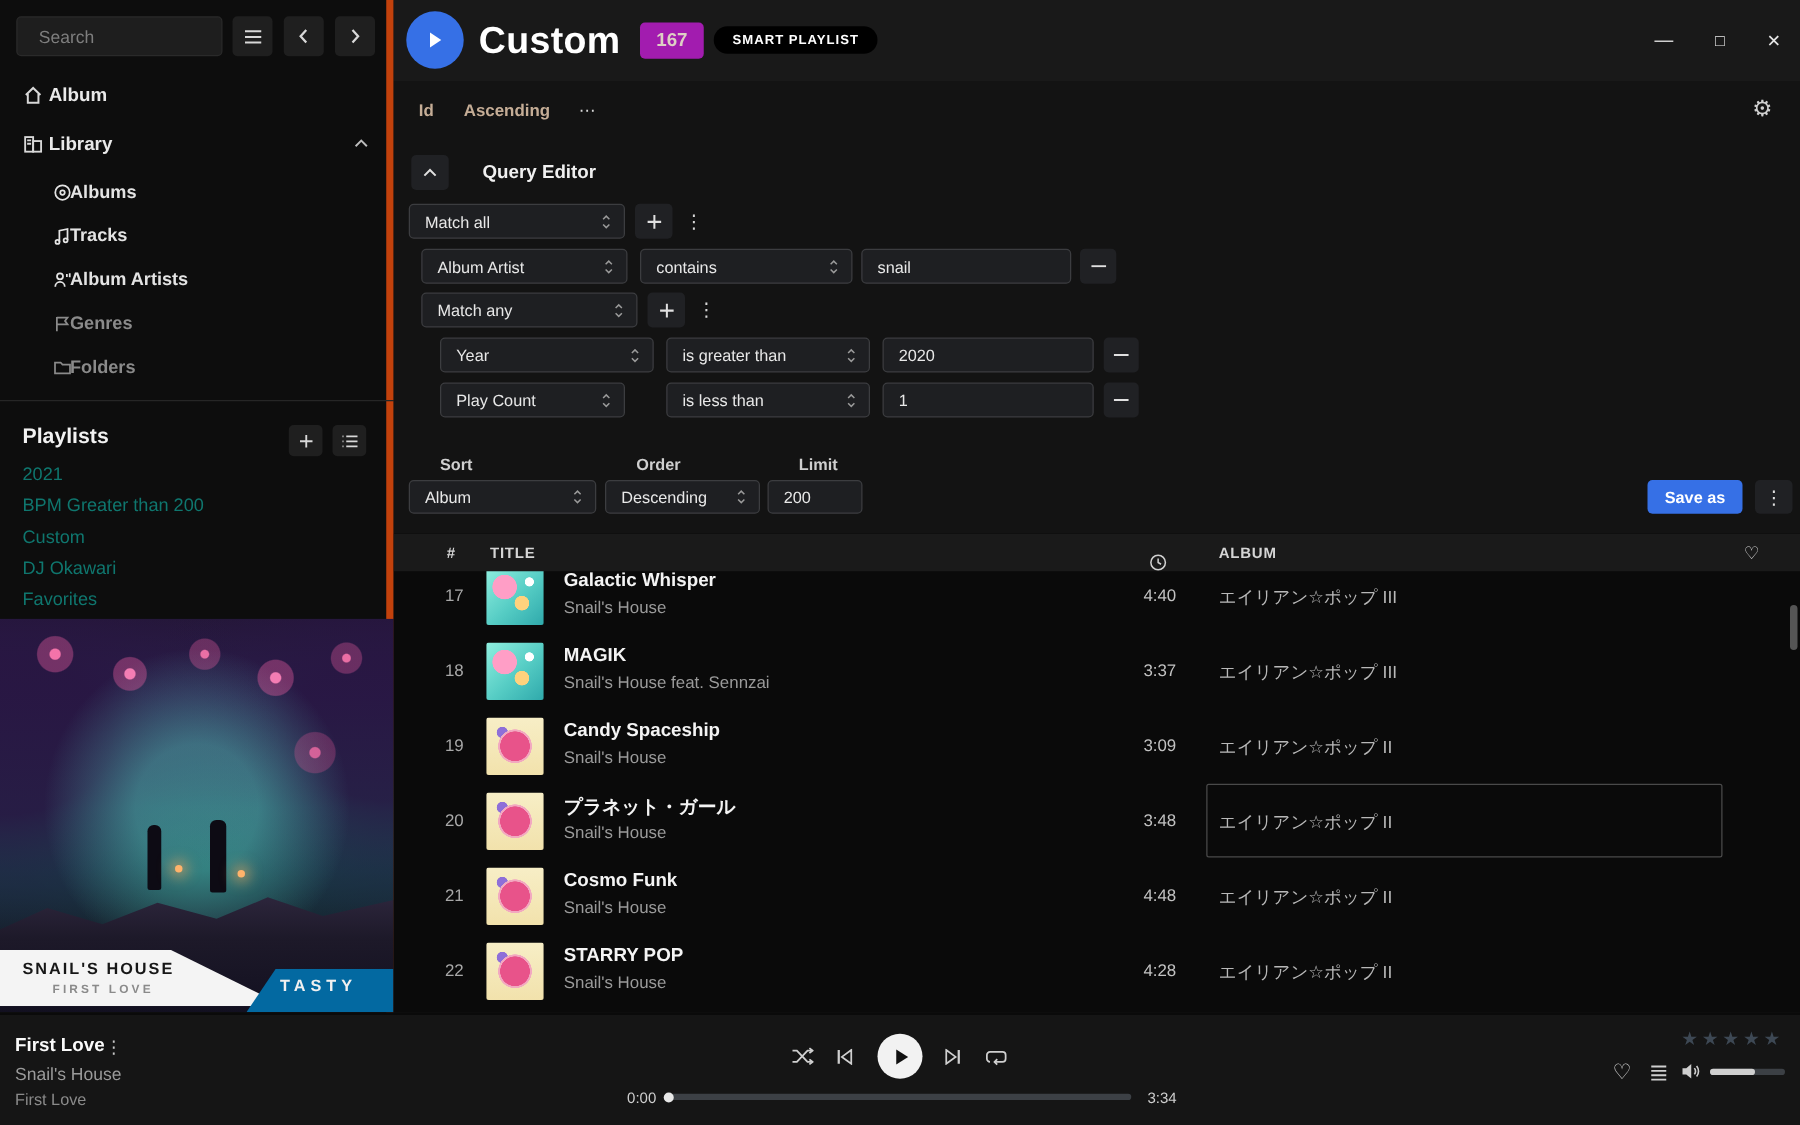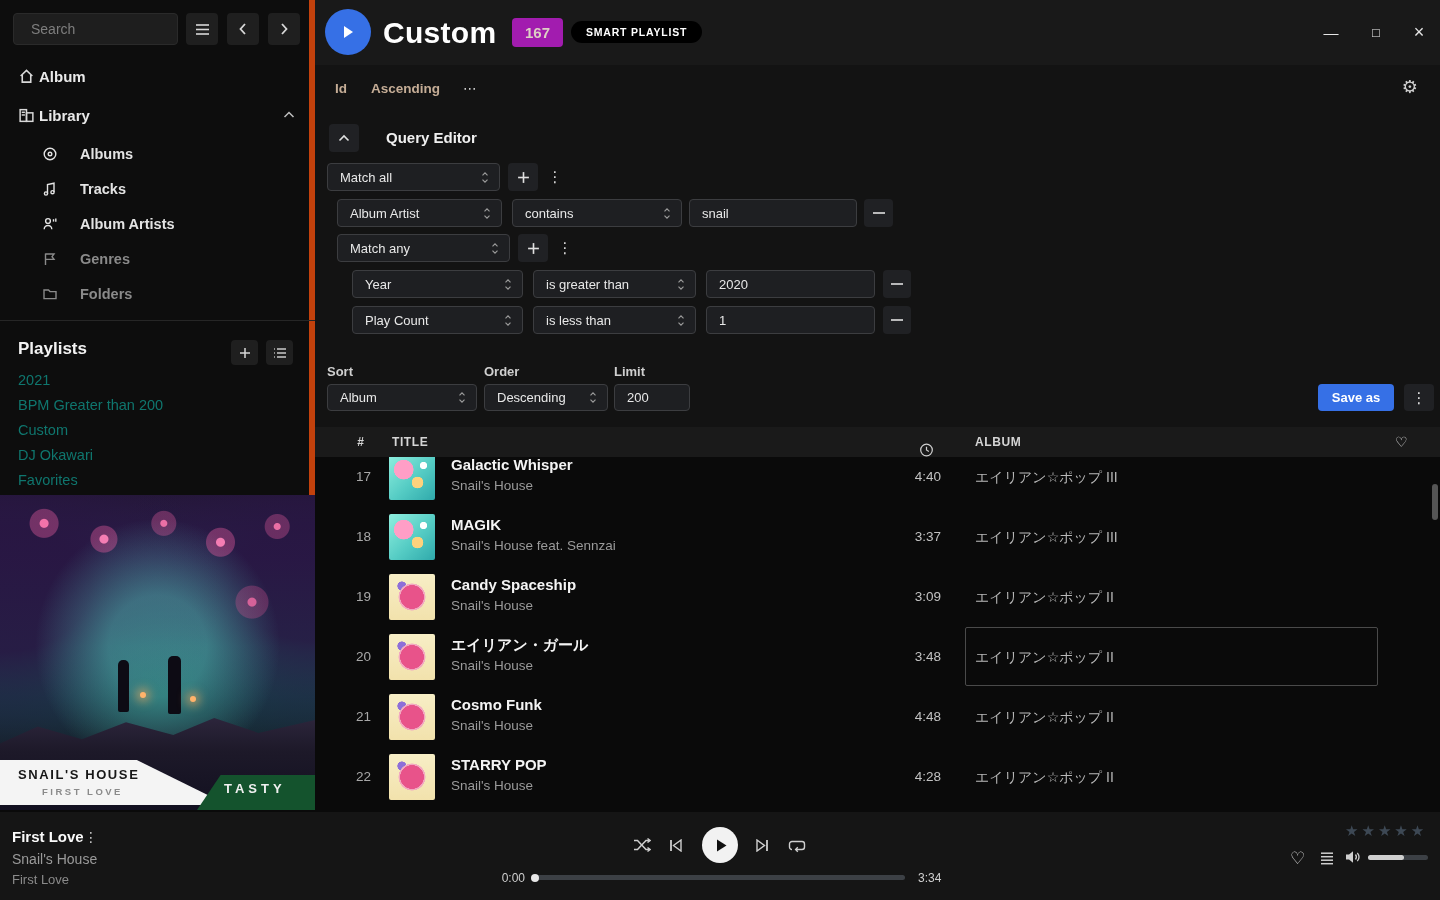--- a/index.html
+++ b/index.html
@@ -13,21 +13,21 @@
   .search-box { position:absolute; left:13px; top:13px; width:165px; height:32px; background:#1e1e1e; border:1px solid #2a2a2a; border-radius:4px; display:flex; align-items:center; padding:0 9px; gap:8px; }
   .search-box input { flex:1; background:transparent; border:none; outline:none; color:#cfcfcf; font-size:14px; font-family:inherit; }
   .search-box input::placeholder { color:#7e7e7e; }
   .sq-btn { position:absolute; top:13px; width:32px; height:32px; background:#1f1f1f; border-radius:4px; display:flex; align-items:center; justify-content:center; color:#d8d8d8; cursor:pointer; }
   .nav-row { position:absolute; left:0; width:315px; height:28px; display:flex; align-items:center; color:#e9e9e9; font-weight:700; font-size:15px; }
   .nav-row .nico { position:absolute; left:18px; color:#d8d8d8; }
   .nav-row .nlabel { position:absolute; left:39px; }
   .lib-row { position:absolute; left:0; width:315px; height:24px; display:flex; align-items:center; font-weight:700; font-size:14.5px; color:#e3e3e3; }
   .lib-row.dim { color:#8a8a8a; }
   .lib-row .lico { position:absolute; left:42px; }
-  .lib-row .llabel { position:absolute; left:80px; }
+  .lib-row .llabel { position:absolute; left:56px; }
   .side-divider { position:absolute; left:0; top:320px; width:315px; height:1px; background:#262626; }
   .pl-title { position:absolute; left:18px; top:339px; font-size:17px; font-weight:800; color:#f2f2f2; }
   .pl-btn { position:absolute; top:340px; width:27px; height:25px; background:#1f1f1f; border-radius:4px; display:flex; align-items:center; justify-content:center; color:#d8d8d8; cursor:pointer; }
   .pl-item { position:absolute; left:18px; width:280px; height:18px; font-size:14.5px; color:#0f766e; cursor:pointer; white-space:nowrap; }
 
   
   .album-art { position:absolute; left:0; top:495px; width:315px; height:315px; overflow:hidden; }
   .aa-base { position:absolute; inset:0;
     background:
       radial-gradient(circle at 14% 9%,  rgba(255,120,175,.95) 0 4px, rgba(255,100,170,.35) 5px 14px, transparent 15px),
@@ -42,21 +42,21 @@
       linear-gradient(180deg, #241738 0%, #2c2150 20%, #1e5a60 48%, #174049 64%, #17202e 80%, #0e1016 100%);
   }
   .aa-rock { position:absolute; left:0; bottom:0; width:100%; height:34%;
     background:linear-gradient(180deg,#332b44 0%, #1d1929 45%, #121020 100%);
     clip-path:polygon(0 38%, 12% 22%, 26% 34%, 40% 18%, 55% 30%, 68% 14%, 82% 28%, 100% 16%, 100% 100%, 0 100%); }
   .aa-fig { position:absolute; background:#0d0b14; border-radius:5px 5px 2px 2px; }
   .aa-lantern { position:absolute; width:6px; height:6px; border-radius:50%; background:#ffb36b; box-shadow:0 0 10px 4px rgba(255,170,90,.55); }
   .aa-banner { position:absolute; left:0; top:265px; width:228px; height:45px; background:#f4f4f4; clip-path:polygon(0 0, 60% 0, 100% 100%, 0 100%); }
   .aa-banner .aa-artist { position:absolute; left:18px; top:7px; color:#171717; font-size:13px; font-weight:800; letter-spacing:1.6px; }
   .aa-banner .aa-title { position:absolute; left:42px; top:26px; color:#8a8a8a; font-size:9.5px; font-weight:700; letter-spacing:2.5px; }
-  .aa-tasty { position:absolute; right:0; bottom:0; width:118px; height:35px; background:#14532d; clip-path:polygon(20% 0, 100% 0, 100% 100%, 0 100%); }
+  .aa-tasty { position:absolute; right:0; bottom:0; width:118px; height:35px; background:#0369a1; clip-path:polygon(20% 0, 100% 0, 100% 100%, 0 100%); }
   .aa-tasty .aa-label { position:absolute; left:27px; top:6px; color:#f0f0f0; font-size:13px; font-weight:700; letter-spacing:4px; }
 
   
   .main { position:absolute; left:315px; top:0; width:1125px; height:810px; background:#131313; }
   .titlebar { position:absolute; left:0; top:0; width:1125px; height:65px; background:#191919; }
   .play-circle { position:absolute; left:10px; top:9px; width:46px; height:46px; border-radius:50%; background:#3670e6; display:flex; align-items:center; justify-content:center; cursor:pointer; }
   .page-title { position:absolute; left:68px; top:0; height:65px; line-height:65px; font-size:30px; font-weight:800; color:#ffffff; letter-spacing:.3px; }
   .count-badge { position:absolute; left:197px; top:18px; height:29px; padding:0 13px; background:#a21caf; border-radius:4px; line-height:29px; font-size:15px; font-weight:700; color:#ddd0c4; }
   .smart-pill { position:absolute; left:256px; top:21px; height:22px; padding:0 15px; background:#000; border-radius:11px; line-height:22px; font-size:10.5px; font-weight:800; letter-spacing:.8px; color:#fff; }
   .win-btn { position:absolute; top:16px; width:32px; height:32px; display:flex; align-items:center; justify-content:center; color:#e6e6e6; font-size:15px; cursor:pointer; }
@@ -67,21 +67,21 @@
   .gear { position:absolute; right:22px; top:0; height:47px; line-height:45px; font-size:18px; color:#cfcfcf; cursor:pointer; }
 
   .query { position:absolute; left:0; top:112px; width:1125px; height:315px; background:#131313; }
   .box-btn { position:absolute; width:30px; height:28px; background:#202124; border-radius:4px; display:flex; align-items:center; justify-content:center; color:#e0e0e0; cursor:pointer; font-size:15px; }
   .qe-label { position:absolute; left:71px; top:12px; height:28px; line-height:28px; font-size:15px; font-weight:600; color:#f0f0f0; }
   .select, .tinput { position:absolute; height:28px; background:#1e1f22; border:1px solid #3c3d40; border-radius:4px; }
   .select { display:flex; align-items:center; padding:0 10px 0 12px; cursor:pointer; }
   .select .sel-label { flex:1; font-size:13px; color:#e8e8e8; }
   .tinput input { width:100%; height:100%; background:transparent; border:none; outline:none; color:#e8e8e8; font-size:13px; padding:0 12px; font-family:inherit; }
   .vdots { position:absolute; width:14px; height:28px; display:flex; align-items:center; justify-content:center; color:#d8d8d8; font-size:15px; cursor:pointer; }
-  .form-label { position:absolute; font-size:13px; color:#cfcfcf; font-weight:600; }
+  .form-label { position:absolute; font-size:13px; color:#cfcfcf; font-weight:600;margin-left:25px; }
   .save-btn { position:absolute; left:1003px; top:272px; width:76px; height:27px; background:#3670e6; border-radius:4px; color:#fff; font-size:13px; font-weight:700; display:flex; align-items:center; justify-content:center; cursor:pointer; }
 
   .table { position:absolute; left:0; top:427px; width:1125px; height:383px; background:#0a0a0a; overflow:hidden; }
   .thead { position:absolute; left:0; top:0; width:1125px; height:30px; background:#1a1a1a; z-index:3; color:#d5d5d5; }
   .th { position:absolute; top:0; height:30px; line-height:30px; font-size:12px; font-weight:600; letter-spacing:.6px; }
   .rows { position:absolute; left:0; top:0; width:1125px; height:383px; z-index:1; }
   .row { position:absolute; left:0; width:1125px; height:60px; }
   .row-num { position:absolute; left:26px; top:0; width:30px; height:60px; line-height:60px; text-align:right; font-size:13.5px; color:#a8a8a8; }
   .row-art { position:absolute; left:74px; top:7px; width:46px; height:46px; border-radius:2px; }
   .art-teal { background:
@@ -346,21 +346,21 @@
       </div>
       <div class="tinput" style="left:391px;top:158px;width:169px">
         <input readonly="" value="2020" style="">
       </div>
       <div class="box-btn" style="left:568px;top:158px;width:28px">
         <svg width="12" height="2" viewBox="0 0 12 2" stroke="currentColor" stroke-width="1.6">
             <line x1="0" y1="1" x2="12" y2="1"></line>
           </svg>
       </div>
 
-      <div class="select" style="left:37px;top:194px;width:171px">
+      <div class="select" style="left:37px;top:194px;width:148px">
         <span class="sel-label">Play Count</span>
         <svg width="8" height="13" viewBox="0 0 8 13" fill="none" stroke="#9a9a9a" stroke-width="1.2">
             <polyline points="1.5,4.4 4,1.9 6.5,4.4"></polyline>
             <polyline points="1.5,8.6 4,11.1 6.5,8.6"></polyline>
           </svg>
       </div>
       <div class="select" style="left:218px;top:194px;width:163px">
         <span class="sel-label">is less than</span>
         <svg width="8" height="13" viewBox="0 0 8 13" fill="none" stroke="#9a9a9a" stroke-width="1.2">
             <polyline points="1.5,4.4 4,1.9 6.5,4.4"></polyline>
@@ -440,21 +440,21 @@
     <div class="row-title">Candy Spaceship</div>
     <div class="row-artist">Snail's House</div>
     <div class="row-duration">3:09</div>
     <div class="row-album">エイリアン☆ポップ II</div>
 
   </div>
 
   <div class="row" style="top: 200px;">
     <div class="row-num">20</div>
     <div class="row-art art-cream"></div>
-    <div class="row-title">エイリアン・ガール</div>
+    <div class="row-title">プラネット・ガール</div>
     <div class="row-artist">Snail's House</div>
     <div class="row-duration">3:48</div>
     <div class="row-album">エイリアン☆ポップ II</div>
     <div class="row-album-focus"></div>
   </div>
 
   <div class="row" style="top: 260px;">
     <div class="row-num">21</div>
     <div class="row-art art-cream"></div>
     <div class="row-title">Cosmo Funk</div>

